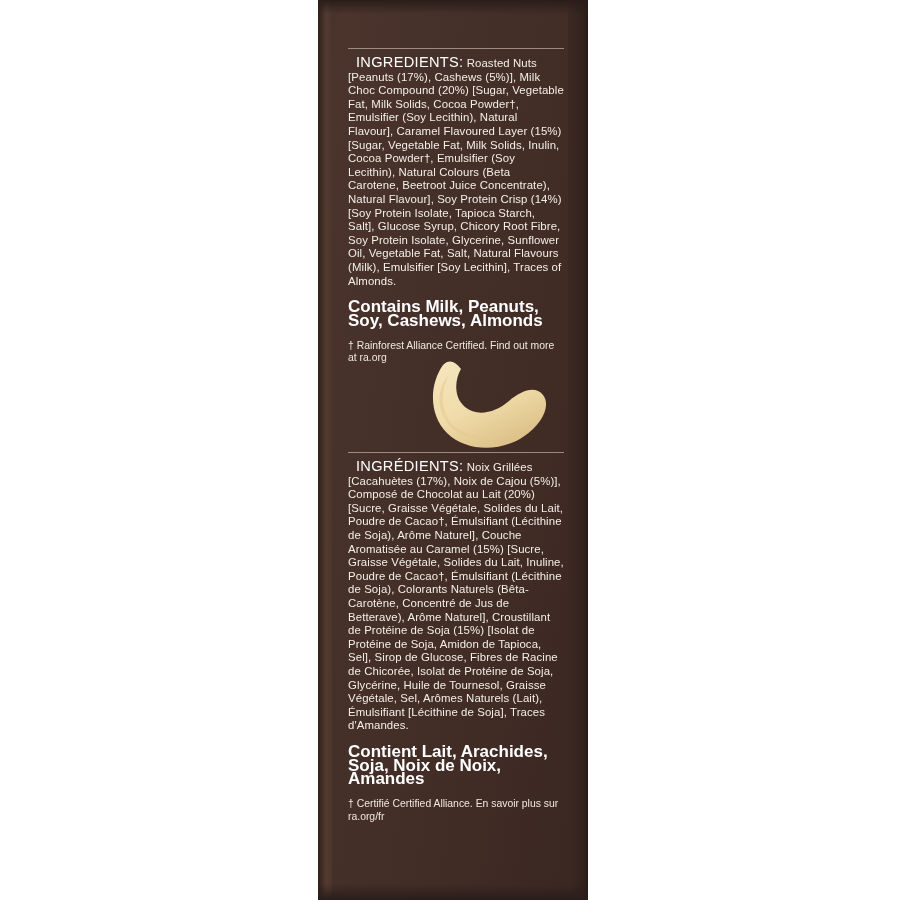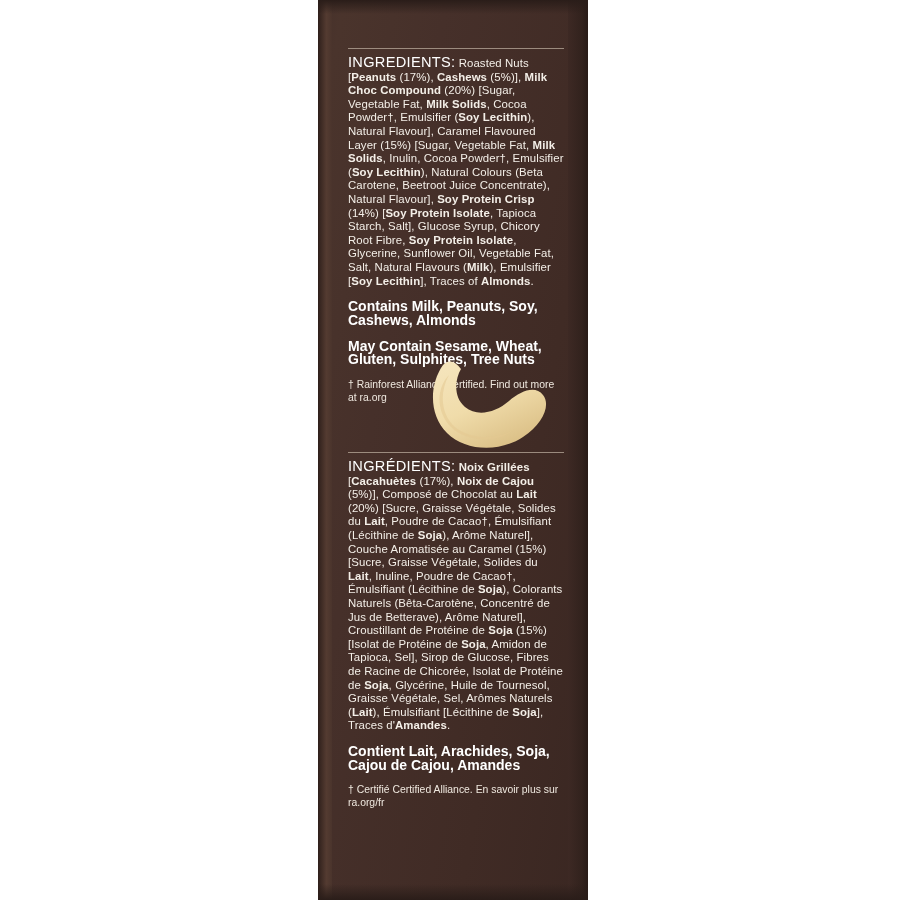--- a/index.html
+++ b/index.html
@@ -82,25 +82,26 @@
     font-size: 11.4px;
     line-height: 13.6px;
     letter-spacing: 0.1px;
     text-align: left;
     color: #f4efe8;
   }
   .ing-heading {
     font-size: 14.6px;
     letter-spacing: 0.3px;
     color: #ffffff;
+    margin-left: 8px;
   }
-  b { font-weight: bold; }
+  b { font-weight: normal; }
 
   .callout {
-    font-size: 14px;
+    font-size: 17px;
     line-height: 13.8px;
     font-weight: bold;
     color: #ffffff;
     margin-top: 12px;
   }
   .footnote {
     font-size: 10.4px;
     line-height: 12.6px;
     color: #efe8df;
     margin-top: 12px;
@@ -130,31 +131,30 @@
 
   <div class="content">
 
     <div class="section-en">
       <div class="rule"></div>
       <div class="ing-block">
         <span class="ing-heading">INGREDIENTS:</span>
         <span>Roasted Nuts [<b>Peanuts</b> (17%), <b>Cashews</b> (5%)], <b>Milk Choc Compound</b> (20%) [Sugar, Vegetable Fat, <b>Milk Solids</b>, Cocoa Powder†, Emulsifier (<b>Soy Lecithin</b>), Natural Flavour], Caramel Flavoured Layer (15%) [Sugar, Vegetable Fat, <b>Milk Solids</b>, Inulin, Cocoa Powder†, Emulsifier (<b>Soy Lecithin</b>), Natural Colours (Beta Carotene, Beetroot Juice Concentrate), Natural Flavour], <b>Soy Protein Crisp</b> (14%) [<b>Soy Protein Isolate</b>, Tapioca Starch, Salt], Glucose Syrup, Chicory Root Fibre, <b>Soy Protein Isolate</b>, Glycerine, Sunflower Oil, Vegetable Fat, Salt, Natural Flavours (<b>Milk</b>), Emulsifier [<b>Soy Lecithin</b>], Traces of <b>Almonds</b>.</span>
       </div>
       <div class="callout">Contains Milk, Peanuts, Soy, Cashews, Almonds</div>
-      <div class="callout">May Contain Sesame, Wheat, Gluten, Sulphites, Tree Nuts</div>
       <div class="footnote">† Rainforest Alliance Certified. Find out more at ra.org</div>
     </div>
 
     <div class="section-fr">
       <div class="rule"></div>
       <div class="ing-block">
         <span class="ing-heading">INGRÉDIENTS:</span>
         <span><b>Noix Grillées</b> [<b>Cacahuètes</b> (17%), <b>Noix de Cajou</b> (5%)], Composé de Chocolat au <b>Lait</b> (20%) [Sucre, Graisse Végétale, Solides du <b>Lait</b>, Poudre de Cacao†, Émulsifiant (Lécithine de <b>Soja</b>), Arôme Naturel], Couche Aromatisée au Caramel (15%) [Sucre, Graisse Végétale, Solides du <b>Lait</b>, Inuline, Poudre de Cacao†, Émulsifiant (Lécithine de <b>Soja</b>), Colorants Naturels (Bêta-Carotène, Concentré de Jus de Betterave), Arôme Naturel], Croustillant de Protéine de <b>Soja</b> (15%) [Isolat de Protéine de <b>Soja</b>, Amidon de Tapioca, Sel], Sirop de Glucose, Fibres de Racine de Chicorée, Isolat de Protéine de <b>Soja</b>, Glycérine, Huile de Tournesol, Graisse Végétale, Sel, Arômes Naturels (<b>Lait</b>), Émulsifiant [Lécithine de <b>Soja</b>], Traces d'<b>Amandes</b>.</span>
       </div>
-      <div class="callout">Contient Lait, Arachides, Soja, Cajou de Cajou, Amandes</div>
+      <div class="callout">Contient Lait, Arachides, Soja, Noix de Noix, Amandes</div>
       <div class="footnote">† Certifié Certified Alliance. En savoir plus sur ra.org/fr</div>
     </div>
 
   </div>
 
   <div class="cashew-wrap">
     <svg width="130" height="105" viewBox="0 0 130 105" xmlns="http://www.w3.org/2000/svg">
       <defs>
         <linearGradient id="cashewGrad" x1="0%" y1="0%" x2="60%" y2="100%">
           <stop offset="0%" stop-color="#f6e6bf"></stop>

